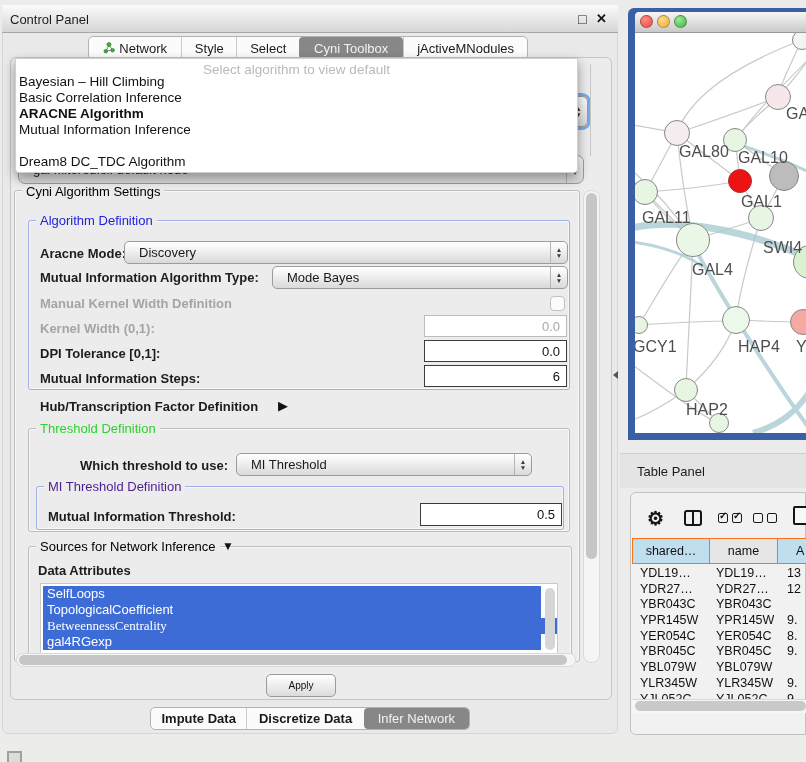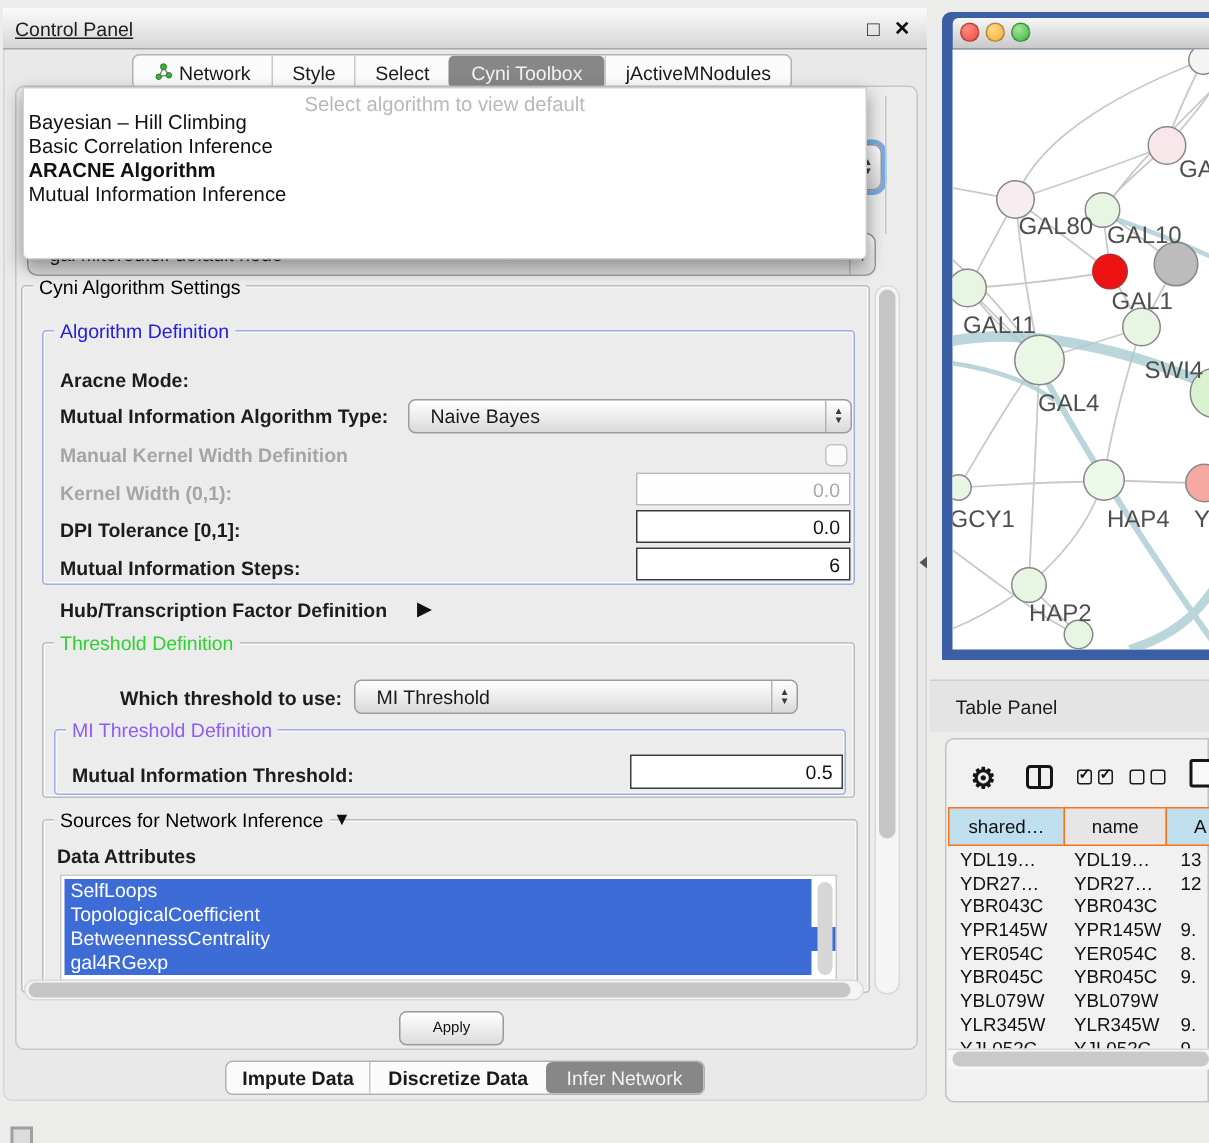--- a/index.html
+++ b/index.html
@@ -50,21 +50,21 @@
   .cbx { display:inline-block; width:10px; height:10px; border:1.6px solid #1a1a1a; border-radius:2px; position:relative; }
   .cbx.checked::after { content:"✓"; position:absolute; top:-4px; left:0; font-size:10px; font-weight:bold; color:#111; }
 </style>
 </head>
 <body>
 
 <div id="screen">
 
   <div class="panel-outer" style="left:2px; top:5px; width:616px; height:729px;"></div>
   <div class="titlebar" style="left:2px; top:5px; width:616px; height:28px;"></div>
-  <div class="lbl" style="left:10px; top:12px;text-decoration:underline;">Control Panel</div>
+  <div class="lbl" style="left:10px; top:12px;">Control Panel</div>
   <div class="lbl" style="left:578px; top:11px; font-size:14px; color:#222;">□</div>
   <div class="lbl b" style="left:596px; top:11px; font-size:13px; color:#111;">✕</div>
 
   <div class="tabstrip" style="left:88px; top:36px; width:440px; height:24px;">
     <div class="tab" style="width:94px;">
       <span style="display:inline-flex;">
         <svg width="12" height="12" viewBox="0 0 12 12">
             <path d="M6 3 L3 9 M6 3 L9.5 8 M3 9 L9.5 8" stroke="#8a8a8a" stroke-width="1" fill="none"></path>
             <circle cx="6" cy="2.5" r="2" fill="#3cb43c" stroke="#1c6e1c" stroke-width=".6"></circle>
             <circle cx="2.8" cy="9.2" r="1.8" fill="#3cb43c" stroke="#1c6e1c" stroke-width=".6"></circle>
@@ -103,36 +103,44 @@
         <span>▼</span>
       </span>
   </div>
 
   <div class="popup" style="left:15px; top:58px; width:563px; height:115px;">
     <div class="popup-row" style="top:3px; text-align:center; color:#b9b9b9;">Select algorithm to view default</div>
     <div class="popup-row" style="top:15px;">Bayesian – Hill Climbing</div>
     <div class="popup-row b" style="top:47px;">ARACNE Algorithm</div>
     <div class="popup-row" style="top:31px;">Basic Correlation Inference</div>
     <div class="popup-row" style="top:63px;">Mutual Information Inference</div>
+    <div class="popup-row" style="top:95px;">Dream8 DC_TDC Algorithm</div>
   </div>
 
   <div class="grp" style="left:14px; top:190px; width:566px; height:472px;"></div>
   <div class="gtitle" style="left:22px; top:184px;">Cyni Algorithm Settings</div>
 
   <div class="sb-track" style="left:583px; top:190px; width:17px; height:473px;"></div>
   <div class="sb-thumb" style="left:586px; top:193px; width:11px; height:366px;"></div>
 
   <div class="grp" style="left:28px; top:220px; width:542px; height:170px; border-color:#9db0e8;"></div>
   <div class="gtitle" style="left:36px; top:213px; color:#2121dd;">Algorithm Definition</div>
 
   <div class="lbl b" style="left:40px; top:246px;">Aracne Mode:</div>
+  <div class="combo" style="left:124px; top:241px; width:444px; height:23px;">
+    <span>Discovery</span>
+    <span class="spin">
+        <span>▲</span>
+        <span>▼</span>
+      </span>
+  </div>
 
   <div class="lbl b" style="left:40px; top:270px;">Mutual Information Algorithm Type:</div>
   <div class="combo" style="left:272px; top:266px; width:296px; height:23px;">
-    <span>Naive Bayes</span>
+    <span>Mode Bayes</span>
     <span class="spin">
         <span>▲</span>
         <span>▼</span>
       </span>
   </div>
 
   <div class="lbl b dis" style="left:40px; top:296px;">Manual Kernel Width Definition</div>
   <div class="abs" style="left:550px; top:296px; width:15px; height:15px; border:1.5px solid #c2c2c2; border-radius:4px; background:#fbfbfb;"></div>
 
   <div class="lbl b dis" style="left:40px; top:321px;">Kernel Width (0,1):</div>
@@ -153,33 +161,33 @@
   <div class="lbl b" style="left:80px; top:458px;">Which threshold to use:</div>
   <div class="combo" style="left:236px; top:453px; width:296px; height:23px;align-items:center;">
     <span>MI Threshold</span>
     <span class="spin">
         <span>▲</span>
         <span>▼</span>
       </span>
   </div>
 
   <div class="grp" style="left:36px; top:486px; width:528px; height:44px; border-color:#9db0e8;"></div>
-  <div class="gtitle" style="left:44px; top:479px; color:#8b5cf6;">MI Threshold Definition</div>
+  <div class="gtitle" style="left:44px; top:479px; color:#4c1d95;">MI Threshold Definition</div>
   <div class="lbl b" style="left:48px; top:509px;">Mutual Information Threshold:</div>
   <div class="field" style="left:420px; top:503px; width:142px; height:23px;">0.5</div>
 
   <div class="grp" style="left:28px; top:546px; width:544px; height:116px;"></div>
   <div class="gtitle" style="left:36px; top:539px;">Sources for Network Inference</div>
   <div class="lbl" style="left:222px; top:539px; font-size:12px; color:#111;">▼</div>
   <div class="lbl b" style="left:38px; top:563px;">Data Attributes</div>
 
   <div class="abs" style="left:40px; top:583px; width:518px; height:71px; background:#fff; border:1px solid #c9c9c9; overflow:hidden;">
     <div class="list-item" style="left:2px; top:2px; width:498px; height:16px;">SelfLoops</div>
     <div class="list-item" style="left:2px; top:18px; width:498px; height:16px;">TopologicalCoefficient</div>
-    <div class="list-item" style="left:2px; top:34px; width:546px; height:16px;">BetweennessCentrality</div>
+    <div class="list-item" style="left:2px; top:34px; width:546px; height:16px;font-family:Liberation Serif, serif;">BetweennessCentrality</div>
     <div class="list-item" style="left:2px; top:50px; width:498px; height:16px;">gal4RGexp</div>
     <div class="sb-thumb" style="left:504px; top:4px; width:10px; height:62px; background:#d6d6d6;"></div>
   </div>
 
   <div class="sb-track" style="left:16px; top:653px; width:560px; height:14px; border-radius:7px;"></div>
   <div class="sb-thumb" style="left:19px; top:655px; width:548px; height:10px;"></div>
 
   <div class="pushbtn" style="left:266px; top:674px; width:70px; height:23px;">Apply</div>
 
   <div class="tabstrip" style="left:150px; top:707px; width:320px; height:23px;">

